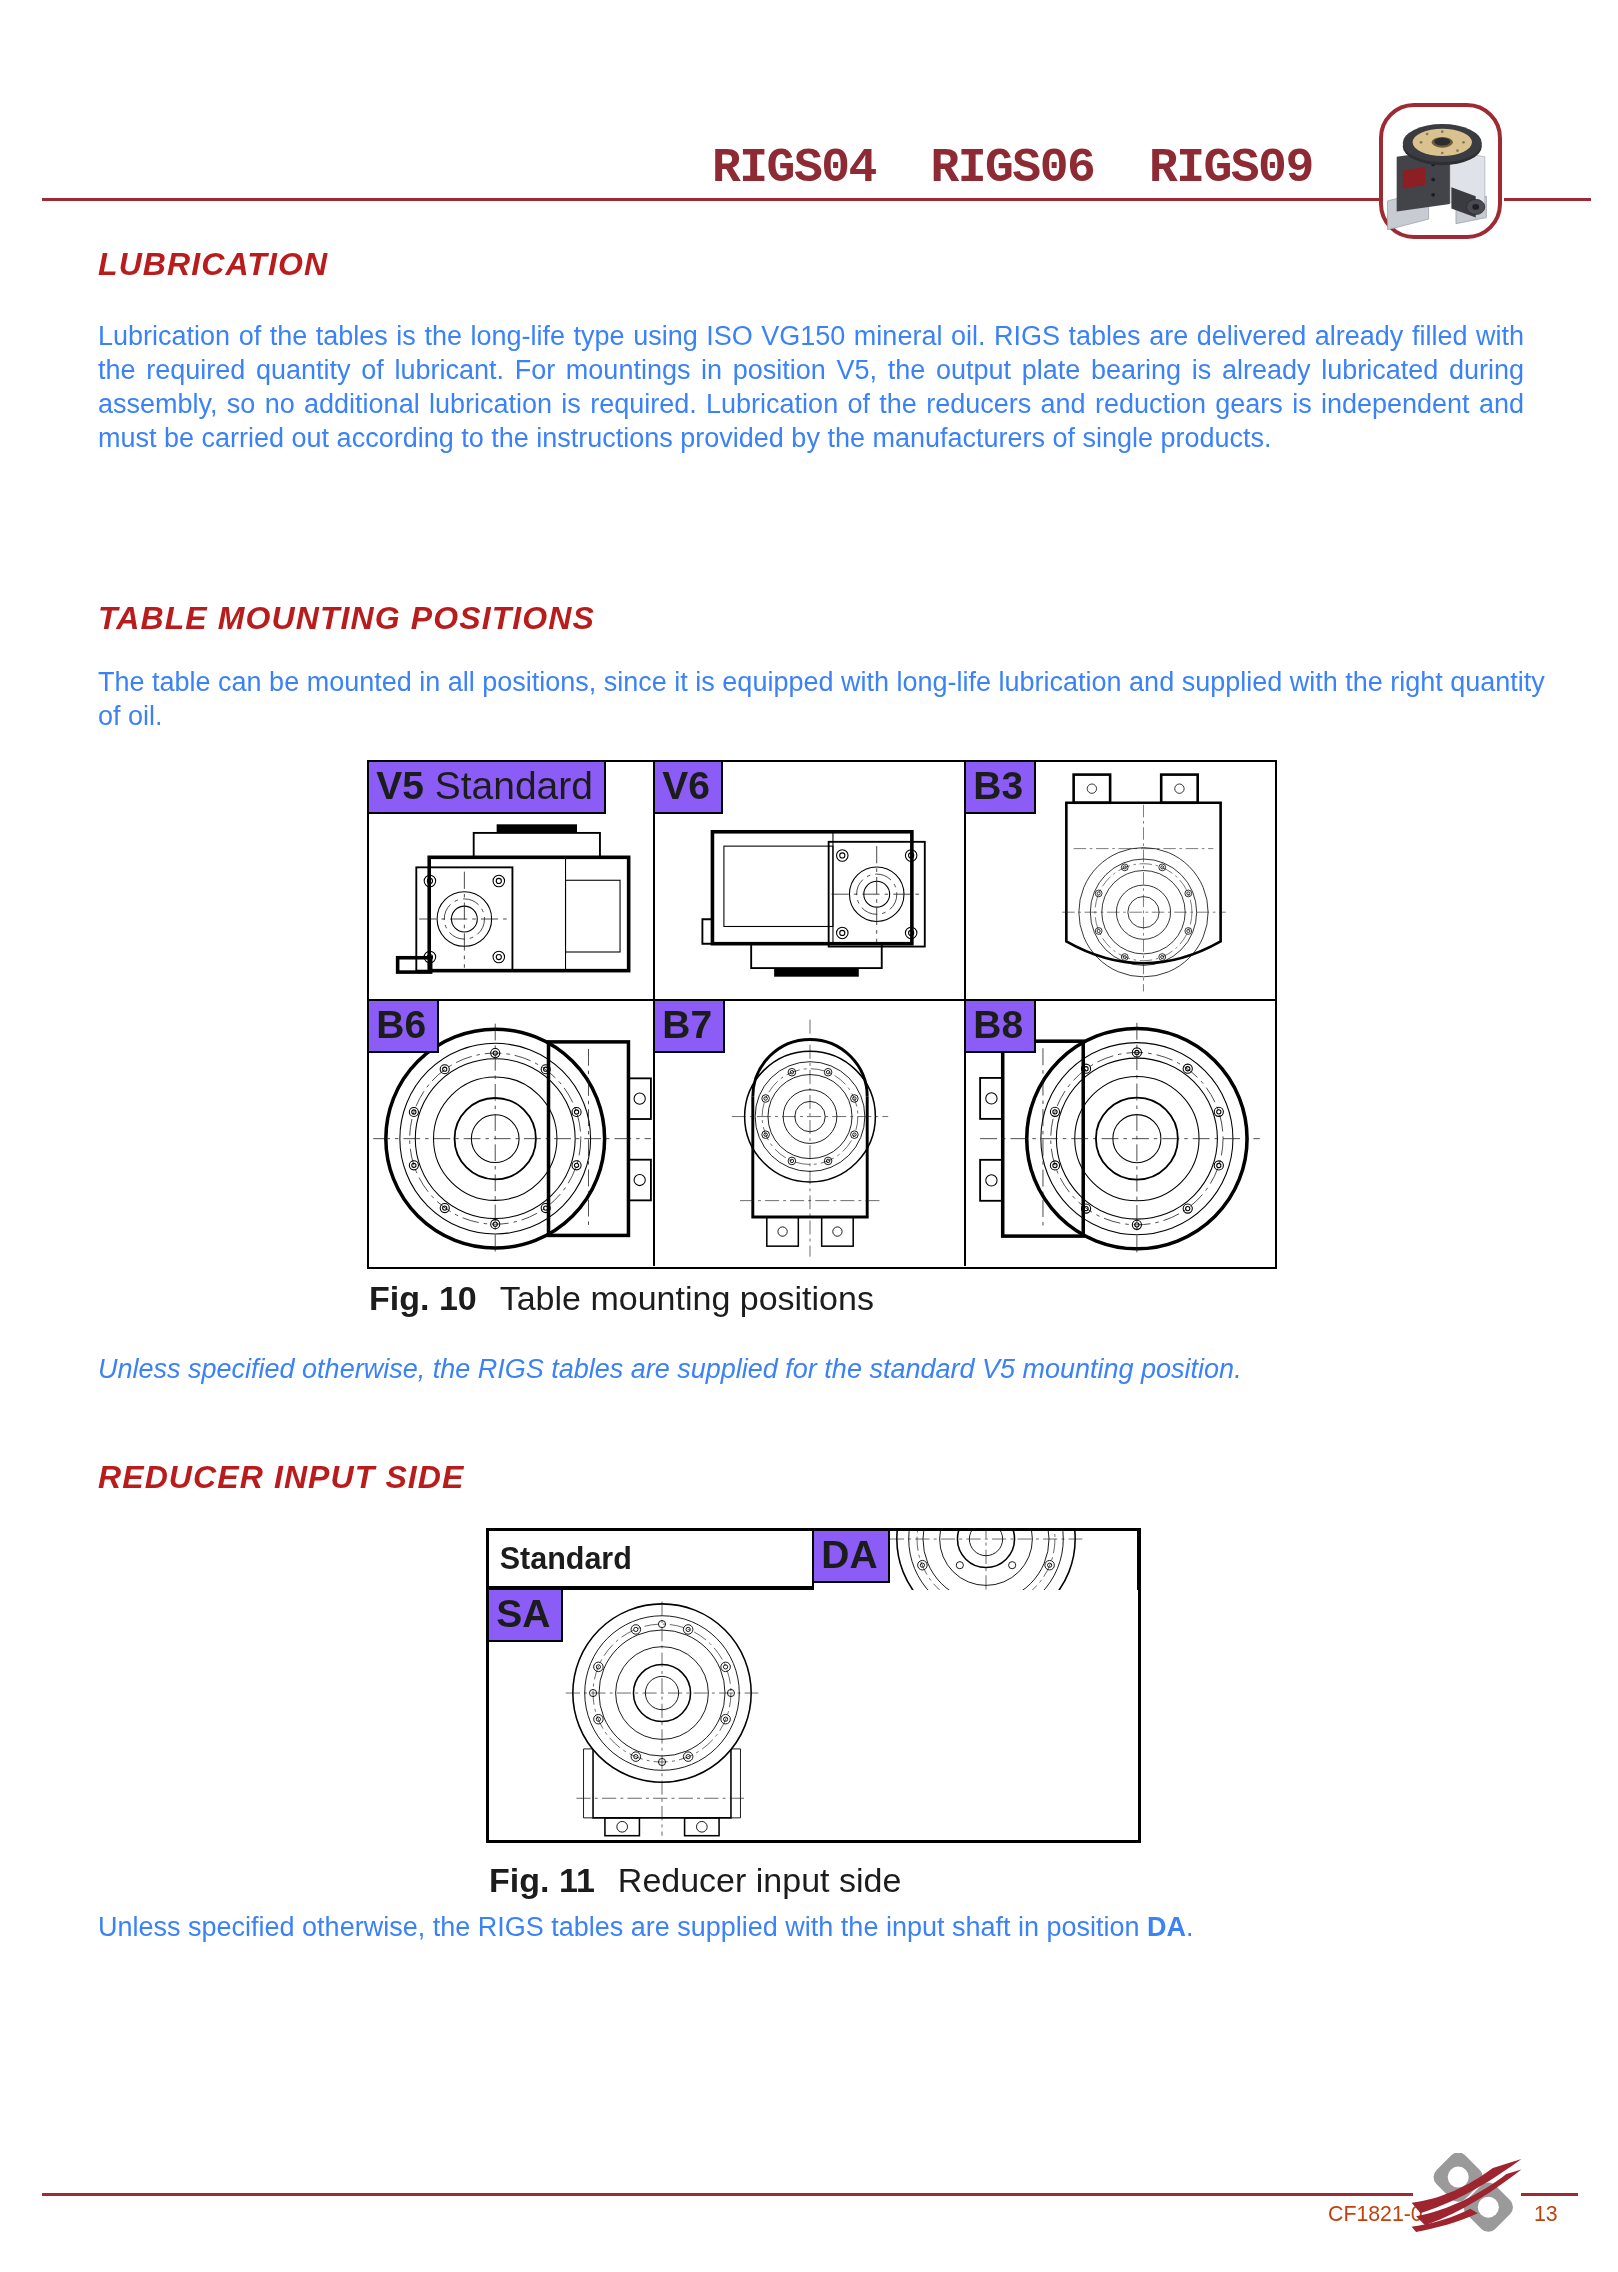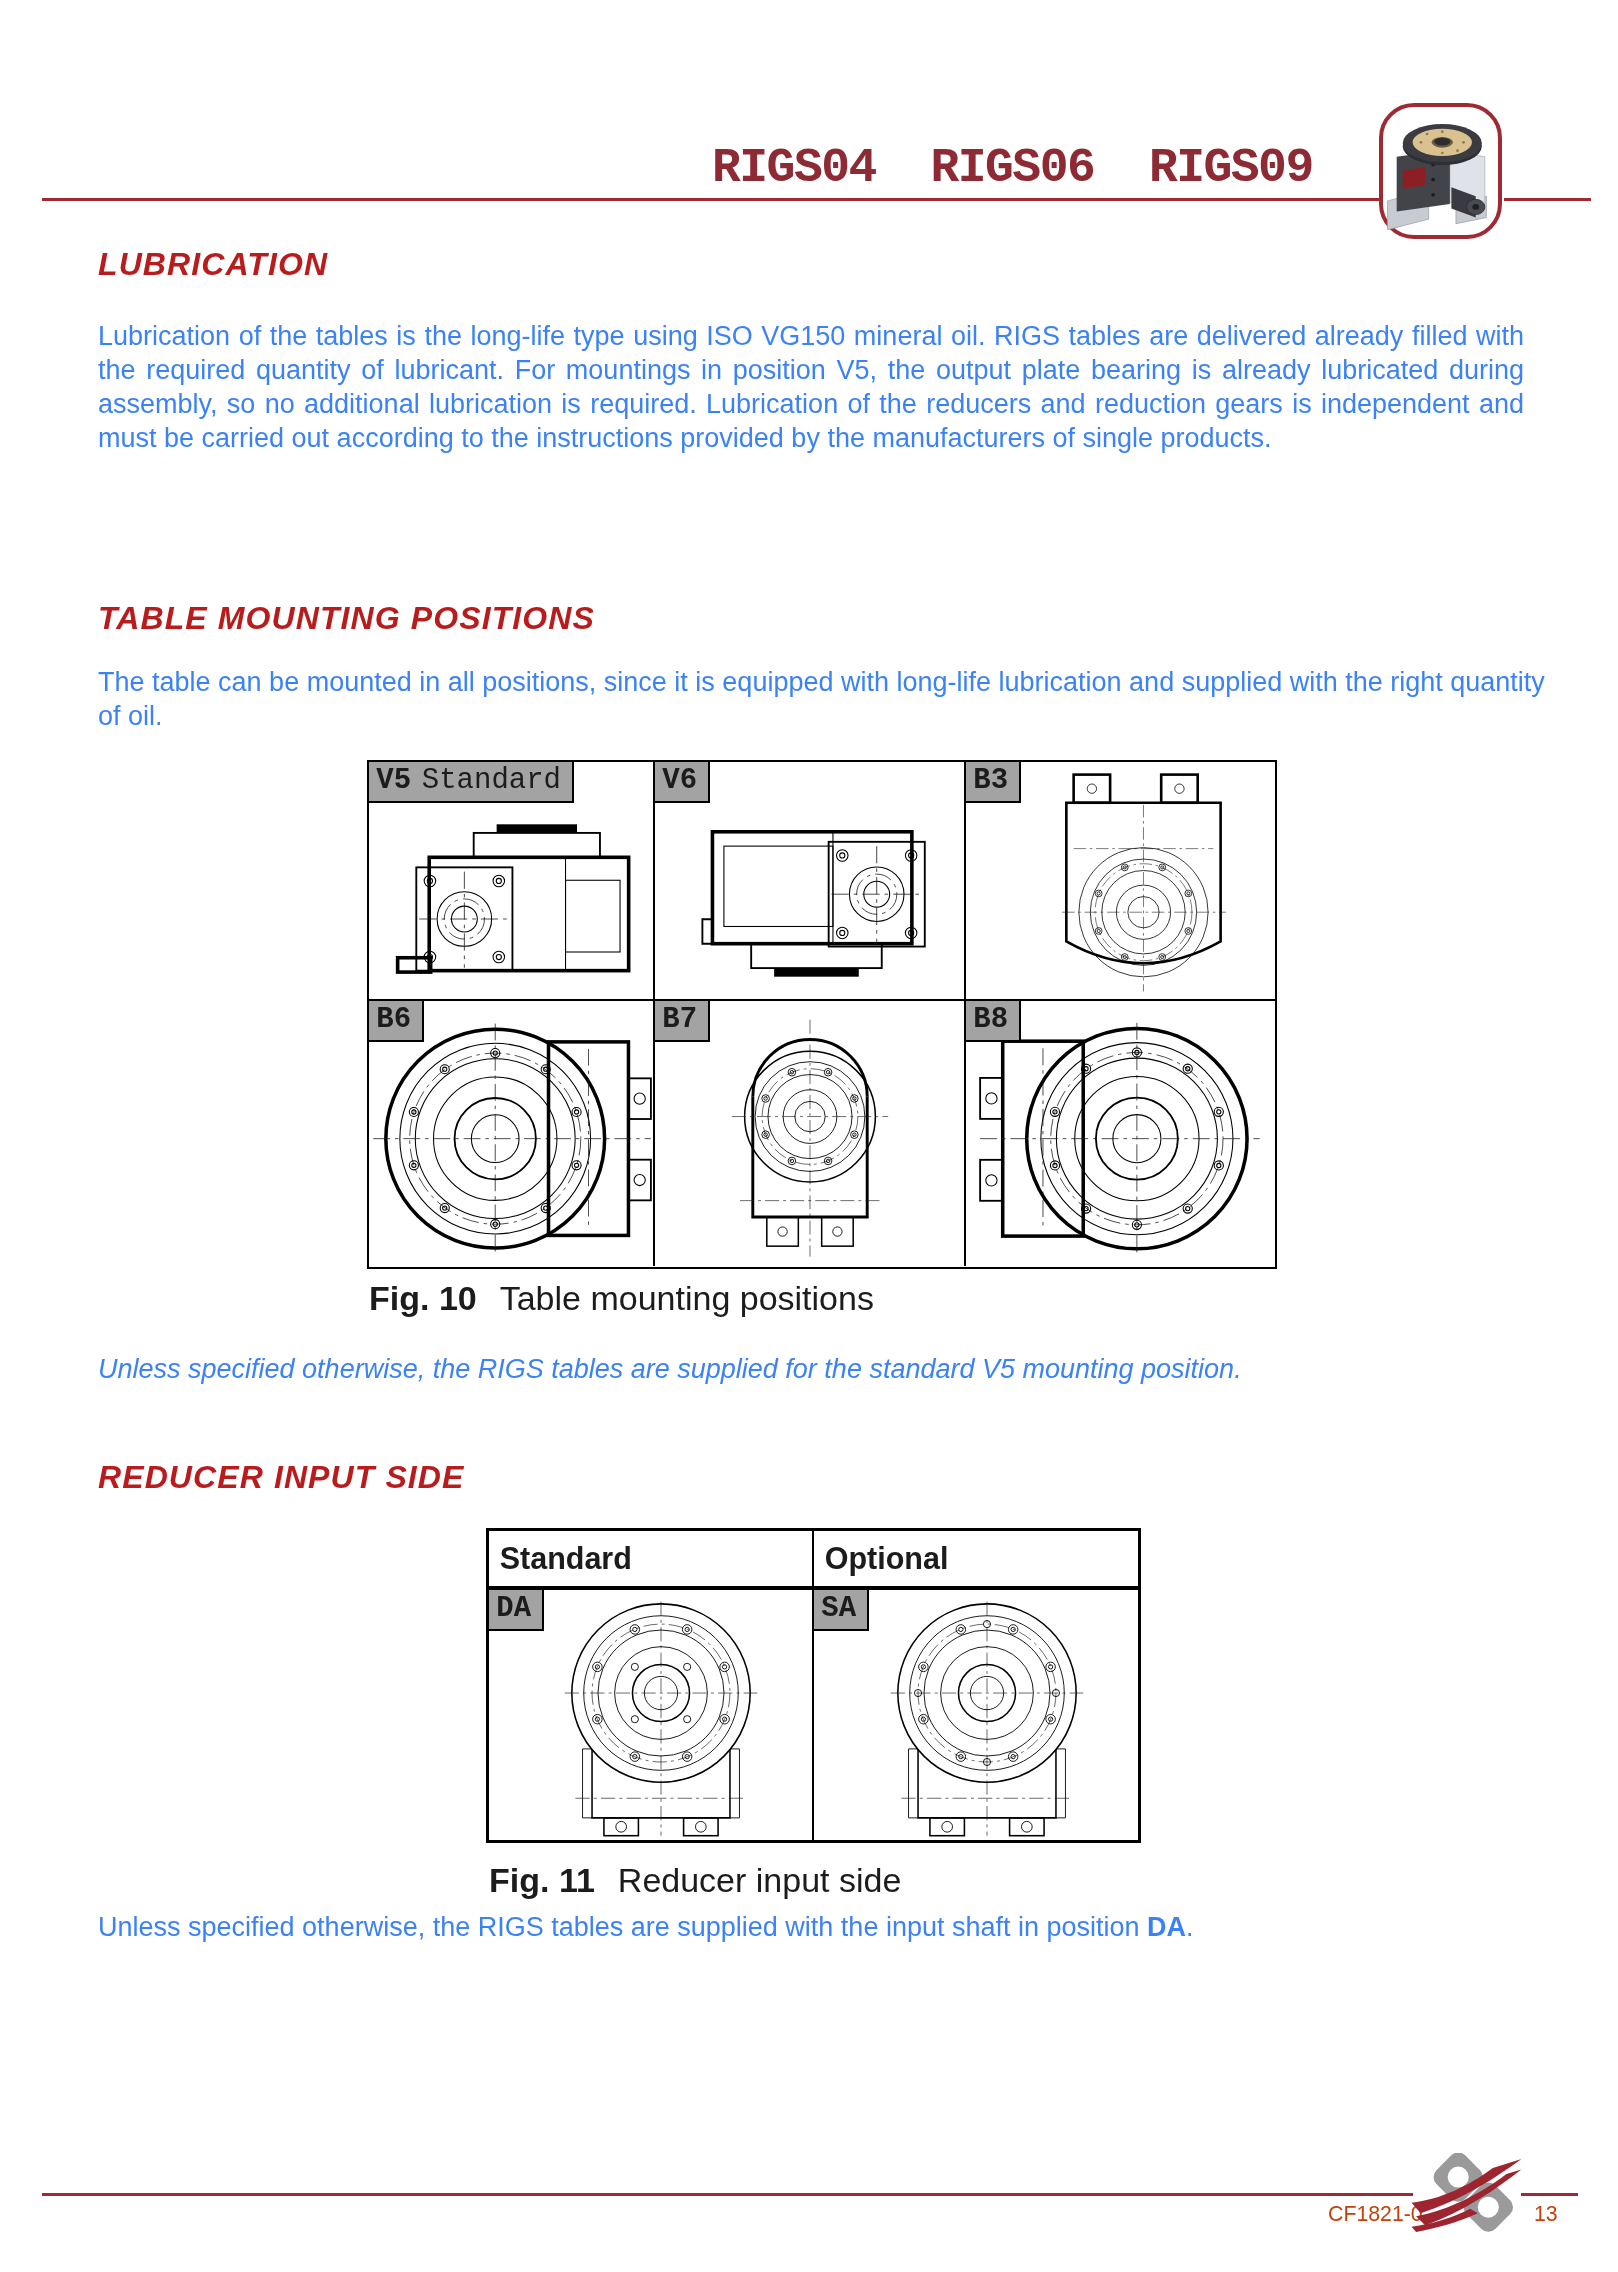--- a/index.html
+++ b/index.html
@@ -18,23 +18,23 @@
   .body-text{font-size:27px;line-height:34px;color:#3b82f6;}
   .justify{text-align:justify;}
   .bold{font-weight:bold;}
 
   
   .fig-table{border:2.3px solid #000;box-sizing:border-box;display:grid;background:#fff;}
   .cell{position:relative;border-right:2.3px solid #000;border-bottom:2.3px solid #000;
         display:flex;align-items:center;justify-content:center;box-sizing:border-box;overflow:hidden;}
   .cell.lastcol{border-right:none;}
   .cell.lastrow{border-bottom:none;}
-  .cell-label{position:absolute;top:-2.3px;left:-2.3px;background:#a3a3a3;border:2.3px solid #000;
-              font-size:29px;font-weight:bold;line-height:1.1;padding:3px 10.7px 4.6px 7.6px;z-index:3;
-              font-family:Liberation Mono, monospace;}
+  .cell-label{position:absolute;top:-2.3px;left:-2.3px;background:#8b5cf6;border:2.3px solid #000;
+              font-size:39px;font-weight:bold;line-height:1.1;padding:3px 10.7px 4.6px 7.6px;z-index:3;
+              font-family:Liberation Sans, sans-serif;}
   .cell-label .suffix{font-weight:normal;margin-left:10.7px;}
 
   .fig11{border:3px solid #000;}
   .fig11-head{display:flex;align-items:center;border-right:2.3px solid #000;border-bottom:4.6px solid #000;
               font-size:30.5px;font-weight:bold;padding-left:10.7px;box-sizing:border-box;}
   .fig11-head.lastcol{border-right:none;}
 
   .caption{font-size:34px;}
   .caption .cap-label{font-weight:bold;}
   .caption .cap-text{margin-left:23px;}
@@ -273,23 +273,20 @@
     <span class="cap-label">Fig. 10</span><span class="cap-text">Table mounting positions</span>
   </div>
 
   <div class="abs body-text" style="left:98px;top:1316px;width:1470px;font-style:italic;">Unless specified otherwise, the RIGS tables are supplied for the standard V5 mounting position.</div>
 
   <div class="abs sec-heading" style="left:98px;top:1423px;">REDUCER INPUT SIDE</div>
 
   <div class="abs fig-table fig11" style="left:486px;top:1492px;width:655px;height:315px;grid-template-columns:325px 325px;grid-template-rows:59px 250px;">
     <div class="fig11-head">
         <span>Standard</span>
-      </div>
-    <div class="fig11-head lastcol">
-        <span>Optional</span>
       </div>
 
     <div class="cell lastrow">
       <div class="cell-label"><span>DA</span></div>
       <svg width="214" height="238" viewBox="0 0 360 400" style="margin-left:20px;margin-top:6.1px;">
         <circle cx="180" cy="158" r="150" class="s2"></circle>
         <circle cx="180" cy="158" r="130" class="s1"></circle>
         <circle cx="180" cy="158" r="106" class="s1"></circle>
         <circle cx="180" cy="158" r="78" class="s1"></circle>
         <circle cx="180" cy="158" r="48" class="s2"></circle>

